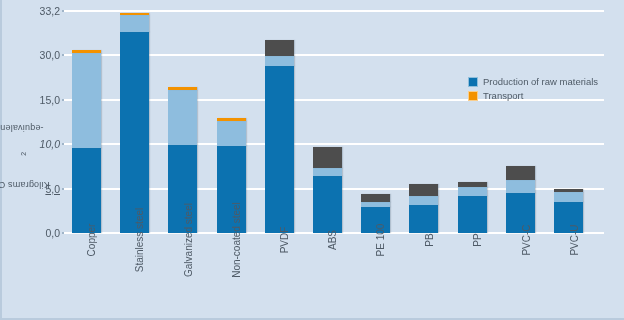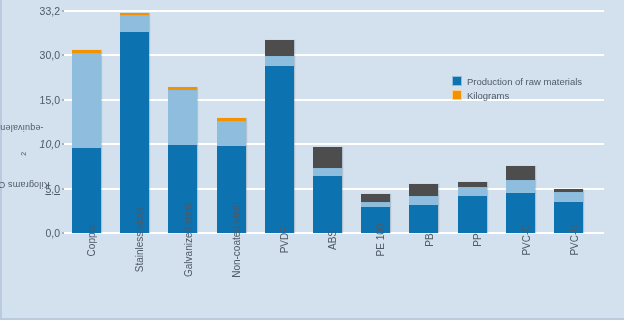--- a/index.html
+++ b/index.html
@@ -86,23 +86,24 @@
     margin-top:4px;
     text-align:left;
   }
   
   #legend{
     position:absolute;
     left:450px;top:76px;
     font-size:9.5px;color:#4e5a66;
   }
   .legend-item{
-    display:flex;align-items:flex-start;
+    display:flex;align-items:flex-end;
     margin-bottom:3px;
     white-space:nowrap;
+    margin-left:16px;
   }
   .legend-swatch{
     width:8px;height:8px;margin-right:5px;flex:none;
     border:1px solid rgba(255,255,255,.55);
   }
 </style>
 </head>
 <body>
 
 <div id="chart-root">
@@ -230,17 +231,17 @@
       </div>
     </div>
 
   <div id="legend">
       <div class="legend-item">
         <span class="legend-swatch" style="background: rgb(12, 114, 176);"></span>
         <span>Production of raw materials</span>
       </div>
       <div class="legend-item">
         <span class="legend-swatch" style="background: rgb(243, 146, 0);"></span>
-        <span>Kilograms</span>
+        <span>Transport</span>
       </div>
     </div>
 
 </div>
 
 </body></html>

